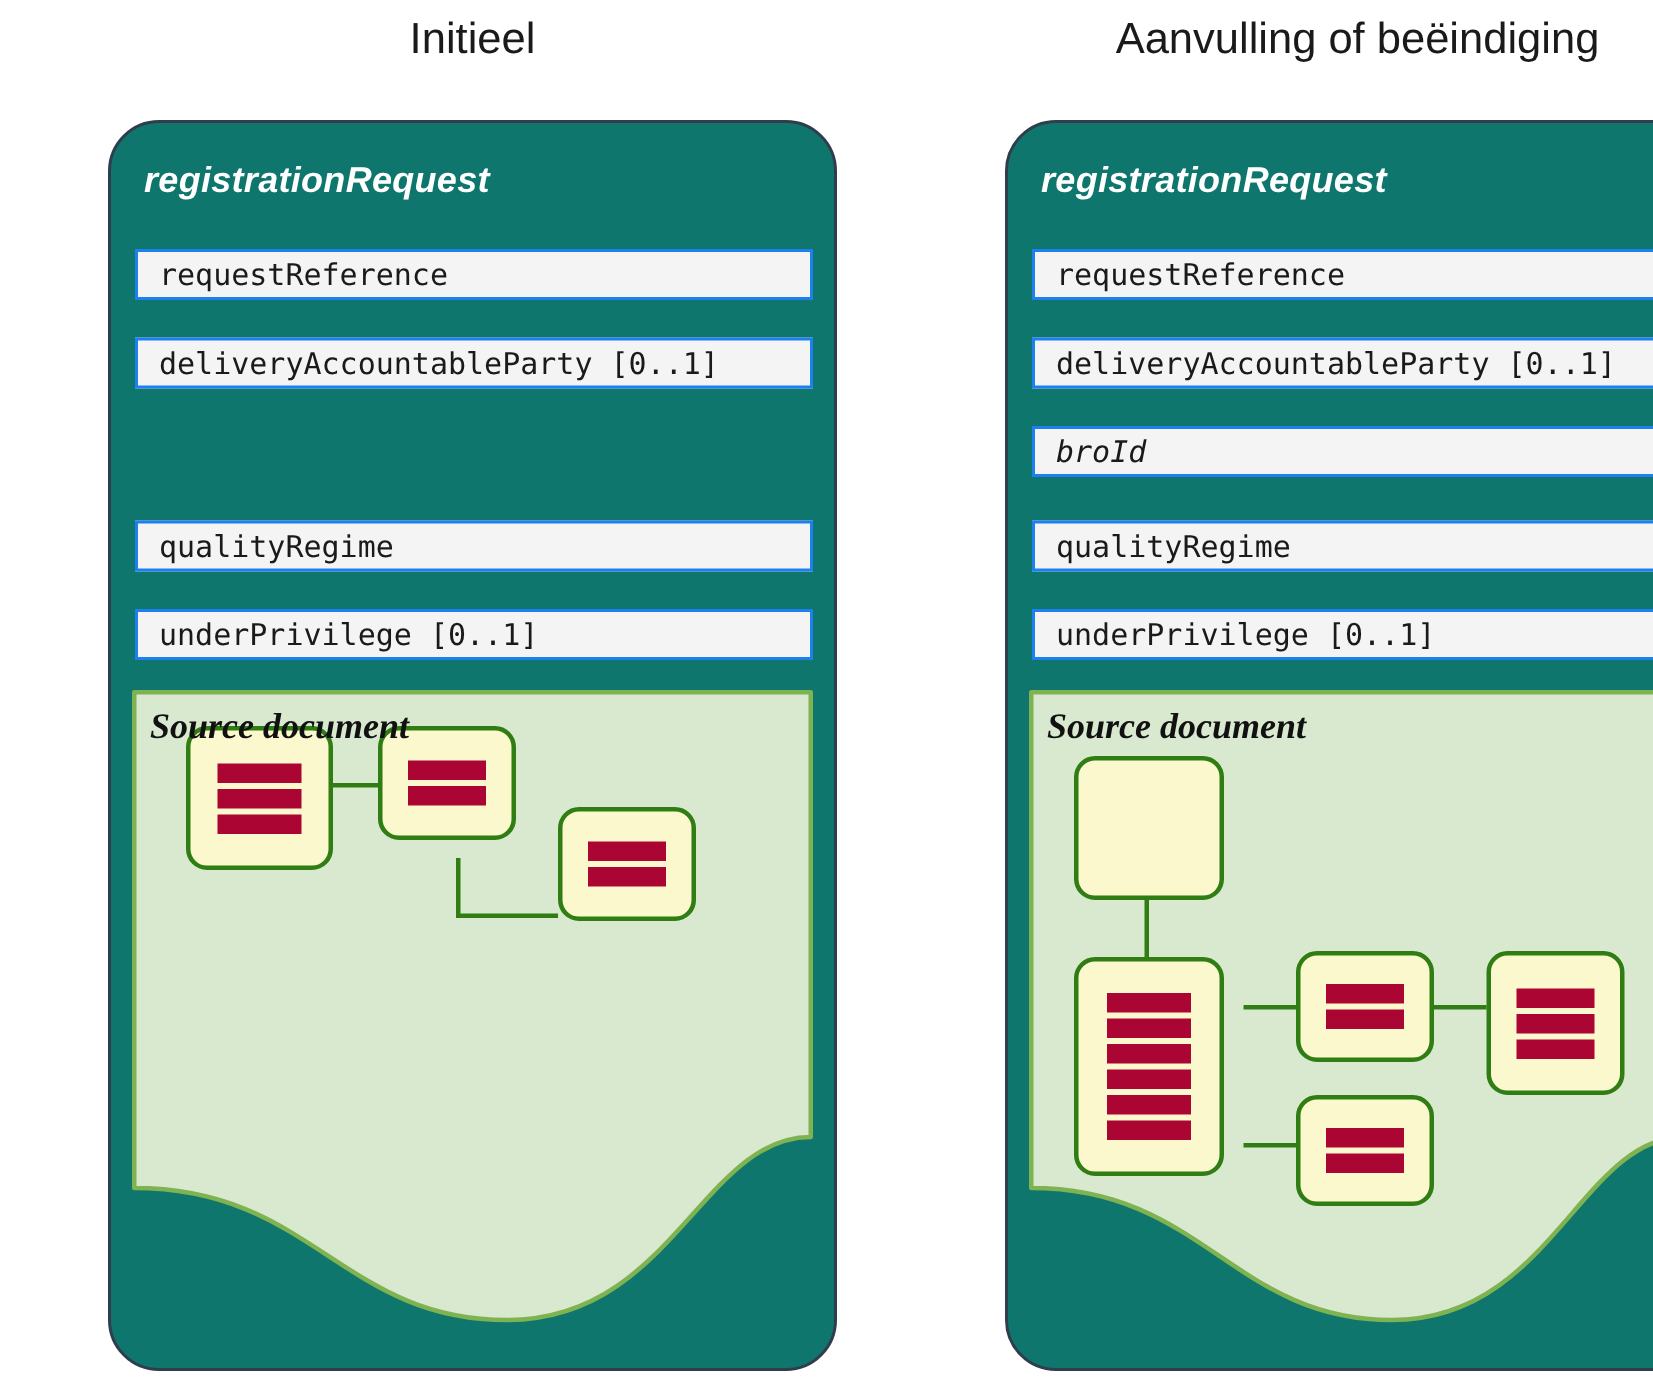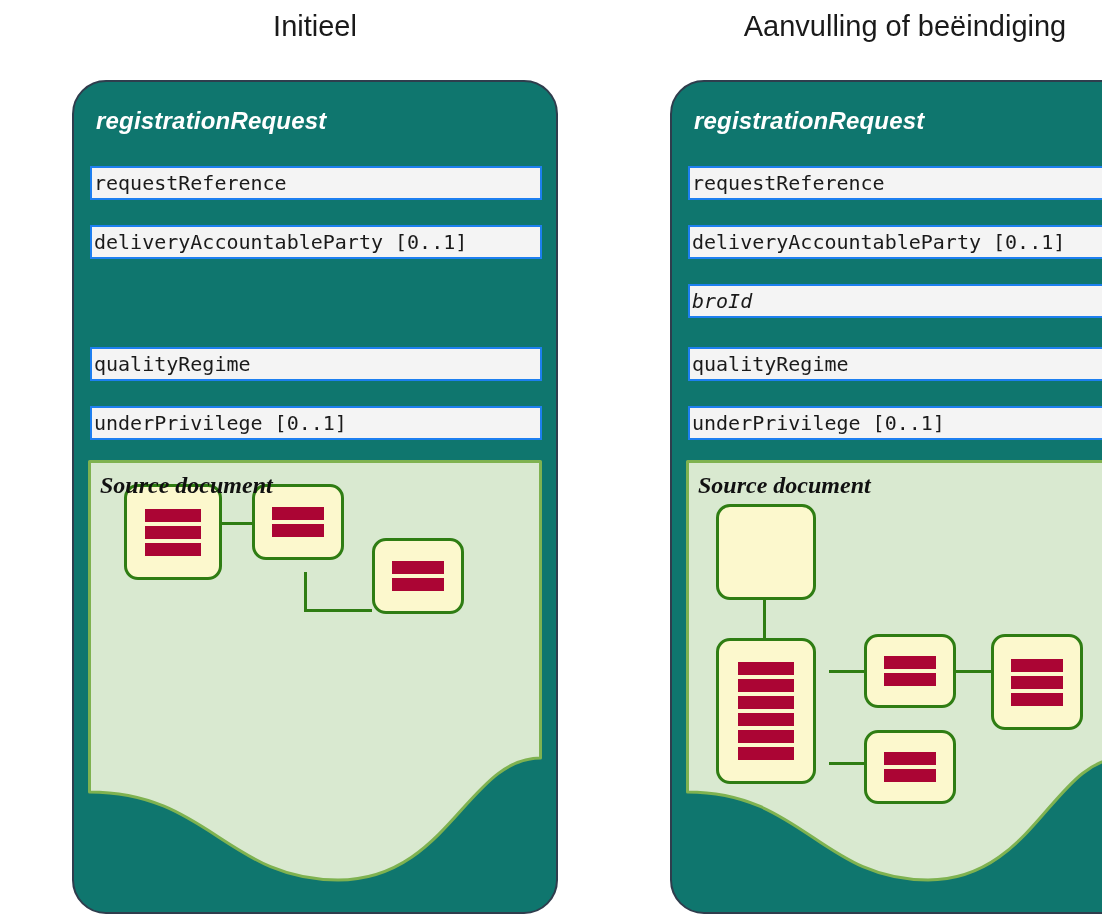--- a/index.html
+++ b/index.html
@@ -63,21 +63,21 @@
 
   
   .field {
     position: absolute;
     height: 34px;
     box-sizing: border-box;
     background: #f4f4f4;
     border: 2px solid #1d7ff0;
     display: flex;
     align-items: center;
-    padding-left: 2px;
+    padding-left: 14px;
     font-family: "DejaVu Sans Mono", monospace;
     font-size: 20px;
     color: #1a1a1a;
     white-space: nowrap;
     overflow: hidden;
   }
   .field.spacer {
     background: transparent;
     border: none;
   }

